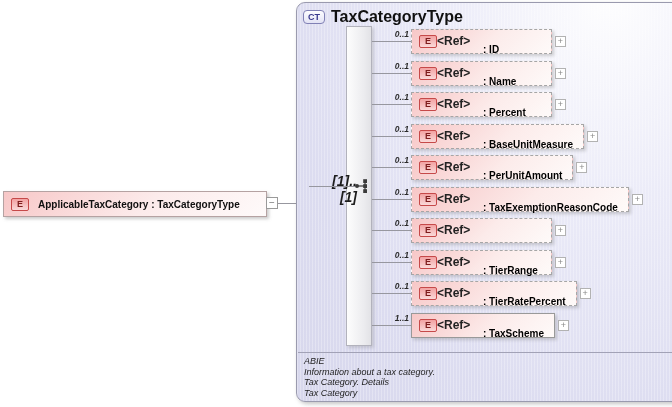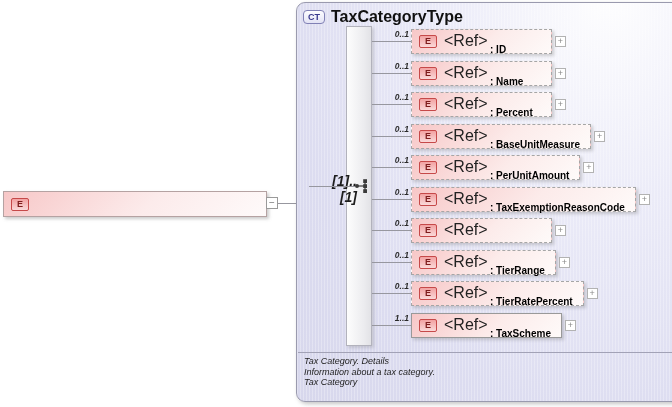--- a/index.html
+++ b/index.html
@@ -48,38 +48,39 @@
   
   .row-card{position:absolute;width:37px;text-align:right;font-size:8.5px;font-style:italic;
           font-weight:bold;color:#2a2a2a;}
   .el-row{position:absolute;left:114px;height:26px;display:flex;align-items:center;}
   .el-box{display:flex;align-items:center;height:25px;min-width:141px;box-sizing:border-box;
           padding:0 10px 0 7px;
           background:linear-gradient(135deg,#f7c7c7 0%,#fcebea 55%,#fefaf9 100%);
           box-shadow:2px 2px 3px rgba(110,110,110,.3);}
   .el-box.dashed{border:1px dashed #a6a6a6;}
   .el-box.solid{border:1px solid #999999;}
-  .ref-label{font-size:16px;font-weight:normal;color:#222;width:46px;margin-left:7px;flex:0 0 auto;}
+  .ref-label{font-size:12px;font-weight:bold;color:#222;width:46px;margin-left:0;flex:0 0 auto;}
   .el-name{font-size:10px;font-weight:bold;color:#000;white-space:nowrap;margin-top:16px;}
   .plus-btn{width:11px;height:11px;box-sizing:border-box;border:1px solid #b2b2b2;background:#fff;
           color:#8a8a8a;font-size:9px;line-height:8px;text-align:center;margin-left:3px;
           flex:0 0 auto;cursor:pointer;}
 
   
   .divider{position:absolute;left:1px;right:1px;top:349px;height:1px;background:#a2a2b6;}
   .annot{position:absolute;left:7px;top:353px;font-size:9px;font-style:italic;color:#1e1e1e;
          line-height:10.5px;white-space:nowrap;}
 </style>
 </head>
 <body>
 
 <div class="canvas">
 
   <div class="src-box">
     <span class="e-icon">E</span>
+    <span class="src-label">ApplicableTaxCategory : TaxCategoryType</span>
   </div>
   <div class="toggle-btn" style="left:266px;top:197px;">−</div>
   <div class="hline" style="left:278px;top:203px;width:18px;"></div>
 
   <div class="ct-box">
     <div class="stripes"></div>
 
     <div class="ct-header">
       <span class="ct-icon">CT</span>
       <span class="ct-title">TaxCategoryType</span>
@@ -203,19 +204,20 @@
       <div class="el-box solid">
         <span class="e-icon">E</span>
         <span class="ref-label">&lt;Ref&gt;</span>
         <span class="el-name">: TaxScheme</span>
       </div>
       <div class="plus-btn">+</div>
     </div>
 
     <div class="divider"></div>
     <div class="annot">
+      <div>ABIE</div>
+      <div>Information about a tax category.</div>
       <div>Tax Category. Details</div>
-      <div>Information about a tax category.</div>
       <div>Tax Category</div>
     </div>
   </div>
 
 </div>
 
 </body></html>

